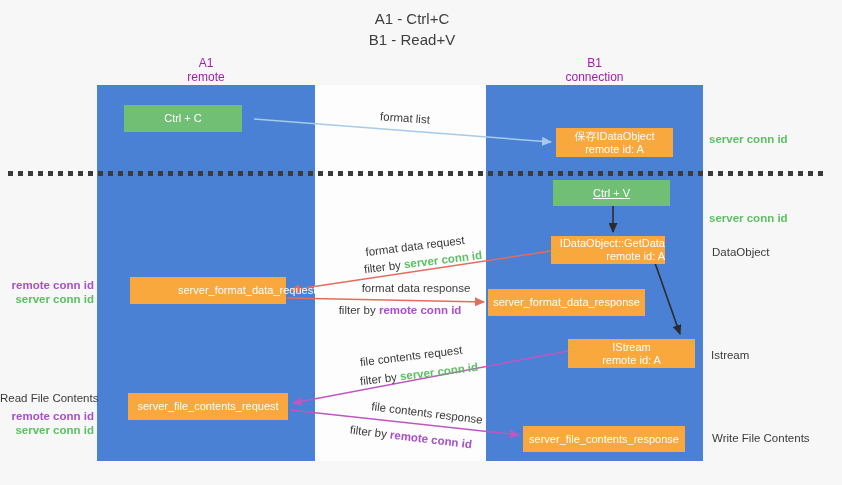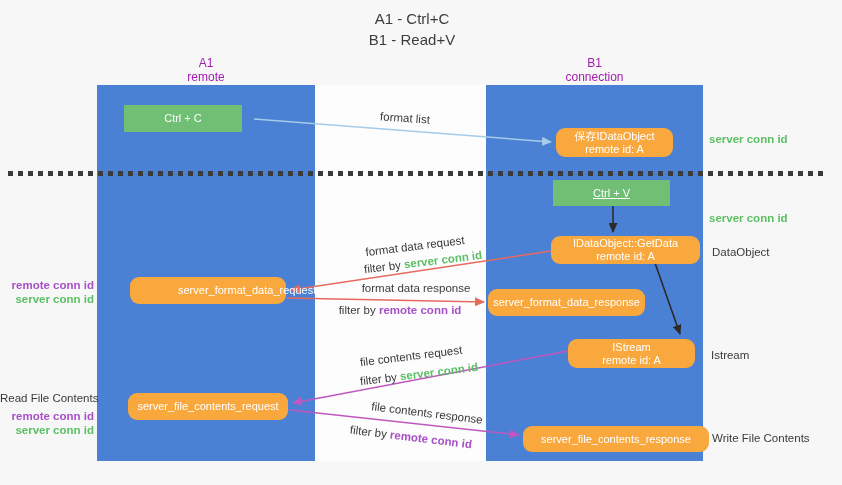--- a/index.html
+++ b/index.html
@@ -19,21 +19,21 @@
   .col-header.b { left:486px; width:217px; }
   .lifeline { position:absolute; top:85px; height:376px; background:#4a81d5; }
   .lifeline.a { left:97px; width:218px; }
   .lifeline.b { left:486px; width:217px; }
   .dotted { position:absolute; left:8px; top:171px; width:816px; height:5px; z-index:3;
     background: repeating-linear-gradient(90deg, #3b3b3b 0 5px, transparent 5px 10px); }
   .arrows { position:absolute; left:0; top:0; z-index:4; }
   .node { position:absolute; z-index:5; color:#fff; font-size:11px; text-align:center;
     display:flex; flex-direction:column; justify-content:center; line-height:13px; }
   .node.green { background:#71bf74; }
-  .node.orange { background:#f9a83e;border-radius:9px; }
+  .node.orange { background:#f9a83e; }
   .alabel { position:absolute; z-index:6; font-size:11.5px; line-height:14px; color:#3b3b3b;
     text-align:center; white-space:nowrap; }
   .rot-neg { transform: rotate(-7deg); }
   .rot-pos { transform: rotate(7deg); }
   .rot-sm  { transform: rotate(4deg); }
   .green-t { color:#5cbf63; font-weight:bold; }
   .purple-t { color:#a850c8; font-weight:bold; }
   .side { position:absolute; z-index:6; font-size:11.5px; line-height:14px; white-space:nowrap; }
   .left-block { text-align:right; }
 </style>
@@ -93,21 +93,21 @@
 
   <div class="node orange" style="left:556px; top:128px; width:117px; height:29px;">
     <div>保存IDataObject</div>
     <div>remote id: A</div>
   </div>
 
   <div class="node green" style="left:553px; top:180px; width:117px; height:26px;text-decoration:underline;">
     <div>Ctrl + V</div>
   </div>
 
-  <div class="node orange" style="left:551px; top:236px; width:149px; height:28px;">
+  <div class="node orange" style="left:551px; top:236px; width:114px; height:28px;align-items:flex-end;">
     <div>IDataObject::GetData</div>
     <div>remote id: A</div>
   </div>
 
   <div class="node orange" style="left:568px; top:339px; width:127px; height:29px;">
     <div>IStream</div>
     <div>remote id: A</div>
   </div>
 
   <div class="node orange" style="left:130px; top:277px; width:156px; height:27px;padding-left:48px;">
@@ -115,21 +115,21 @@
   </div>
 
   <div class="node orange" style="left:488px; top:289px; width:157px; height:27px;">
     <div>server_format_data_response</div>
   </div>
 
   <div class="node orange" style="left:128px; top:393px; width:160px; height:27px;">
     <div>server_file_contents_request</div>
   </div>
 
-  <div class="node orange" style="left:523px; top:426px; width:186px; height:26px;">
+  <div class="node orange" style="left:523px; top:426px; width:162px; height:26px;">
     <div>server_file_contents_response</div>
   </div>
 
   <div class="alabel rot-sm" style="left:345px; top:111px; width:120px;">format list</div>
 
   <div class="alabel rot-neg" style="left:355px; top:239px; width:120px;">format data request</div>
   <div class="alabel rot-neg" style="left:353px; top:255px; width:140px;"><span>filter by</span> <span class="green-t">server conn id</span></div>
 
   <div class="alabel" style="left:356px; top:281px; width:120px;">format data response</div>
   <div class="alabel" style="left:330px; top:303px; width:140px;"><span>filter by</span> <span class="purple-t">remote conn id</span></div>

